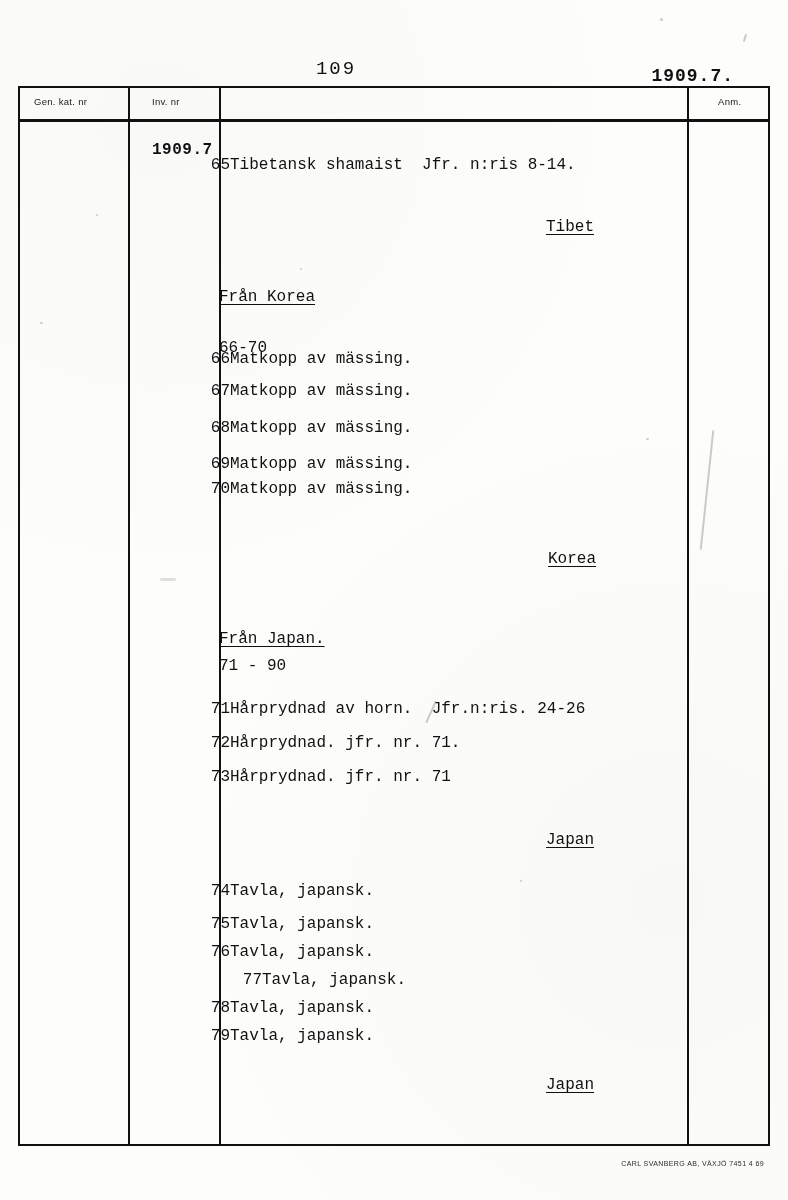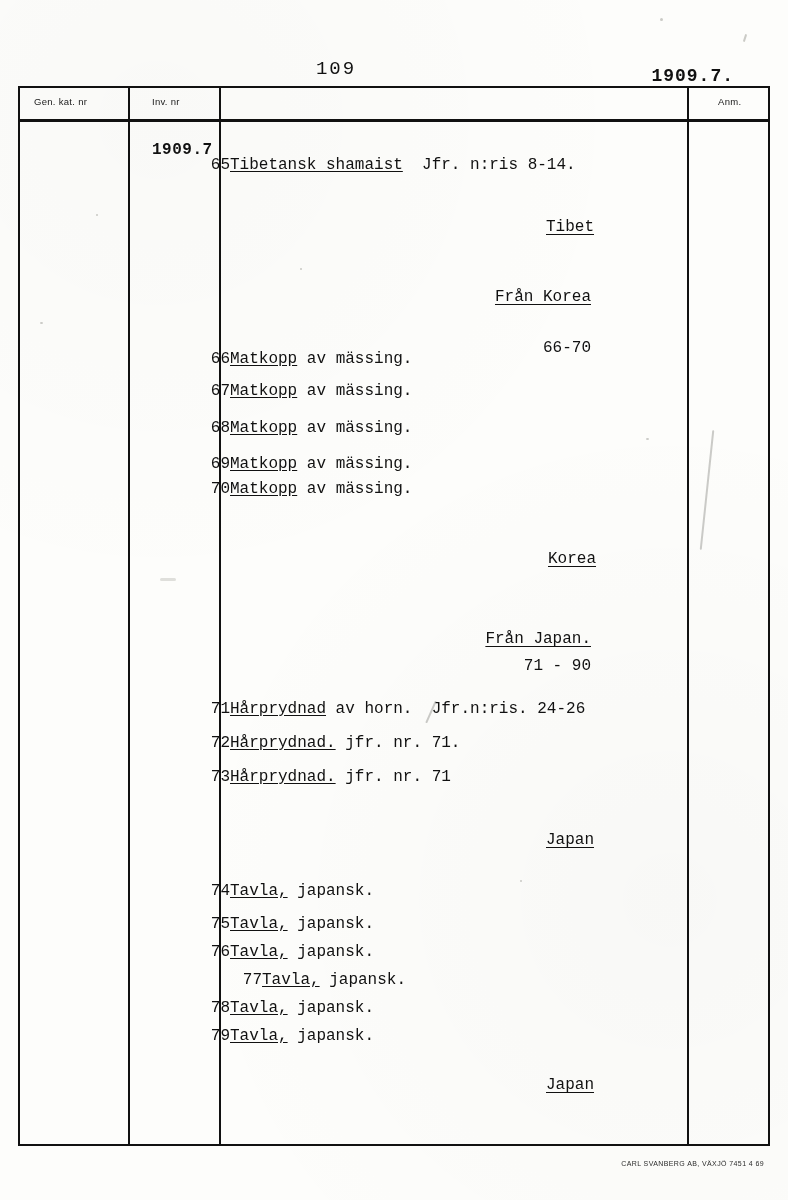--- a/index.html
+++ b/index.html
@@ -108,30 +108,29 @@
   }
   .txt {
     position: absolute;
     left: 102px;
     font-family: "Liberation Mono", monospace;
     font-size: 16px;
     color: #111;
     white-space: pre;
   }
   .txt .u {
-    text-decoration: underline;
     text-underline-offset: 2px;
   }
 
   
   .centered {
     position: absolute;
     left: 219px;
     width: 372px;
-    text-align: right;
+    text-align: left;
     font-family: "Liberation Mono", monospace;
     font-size: 16px;
     color: #111;
   }
   .centered .u {
     text-decoration: underline;
     text-underline-offset: 3px;
   }
   .region {
     position: absolute;

